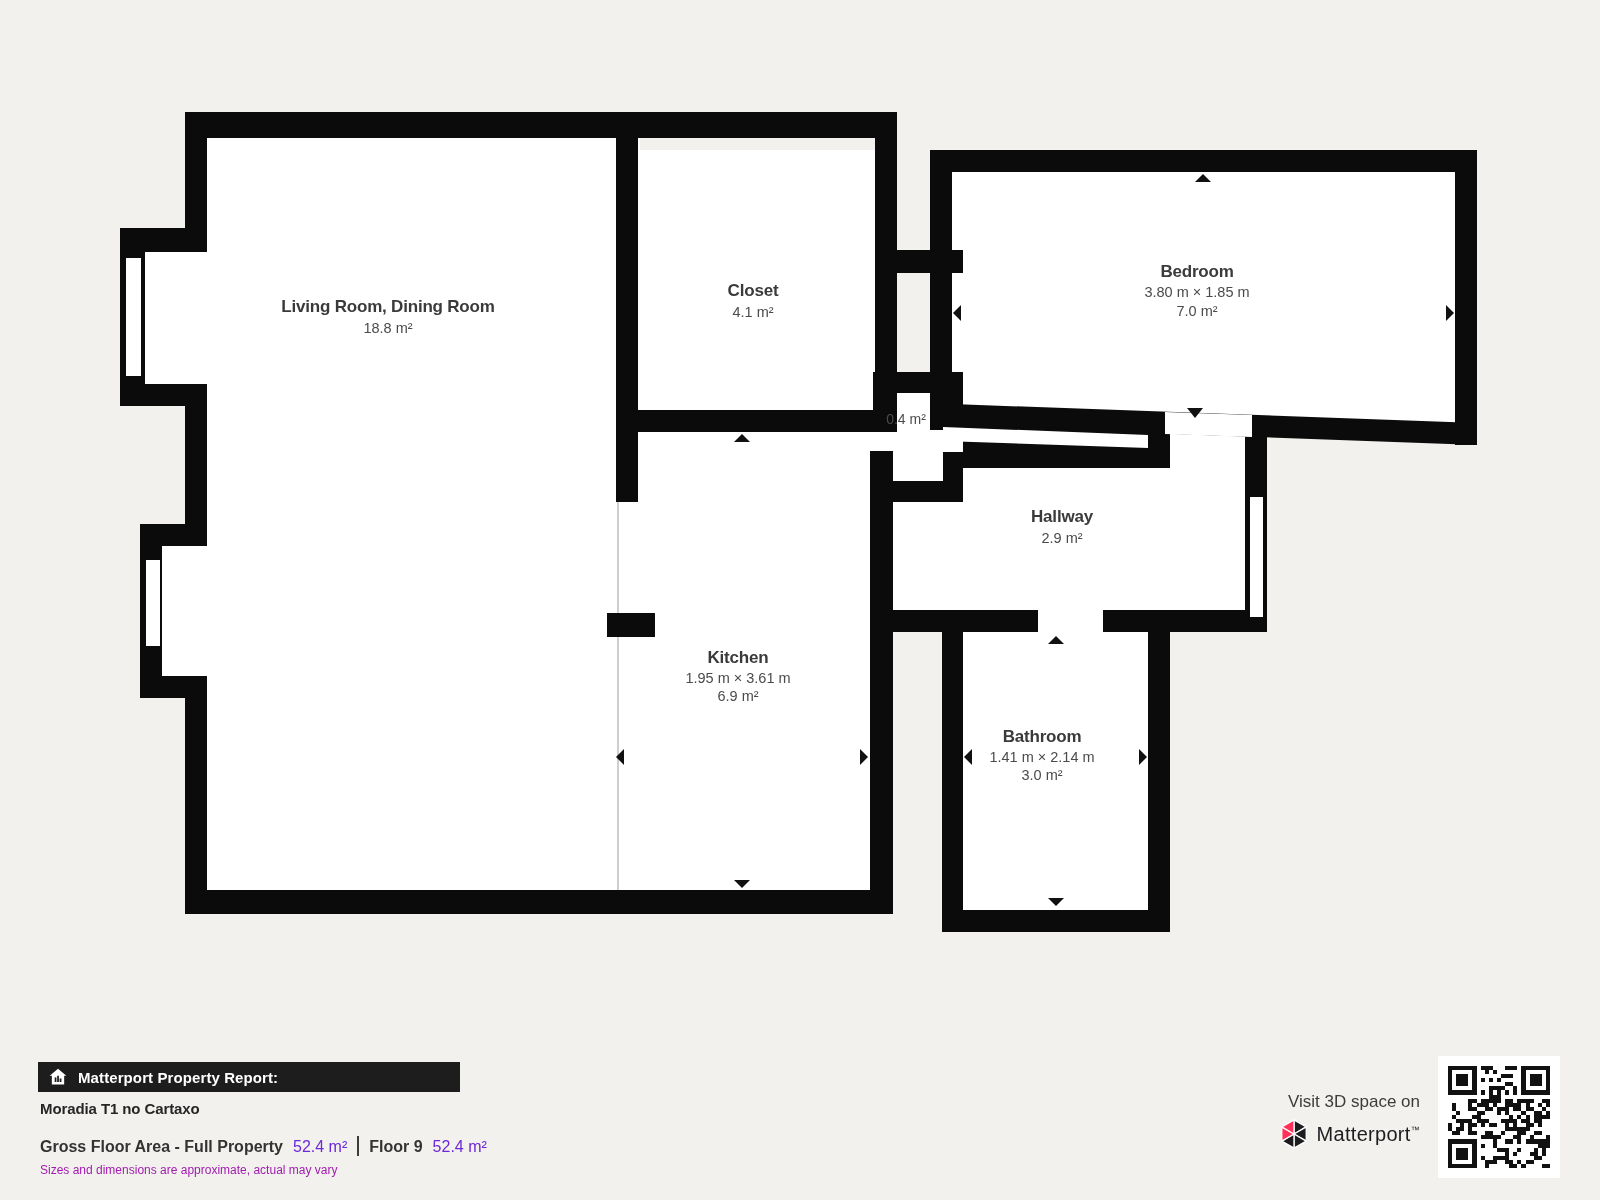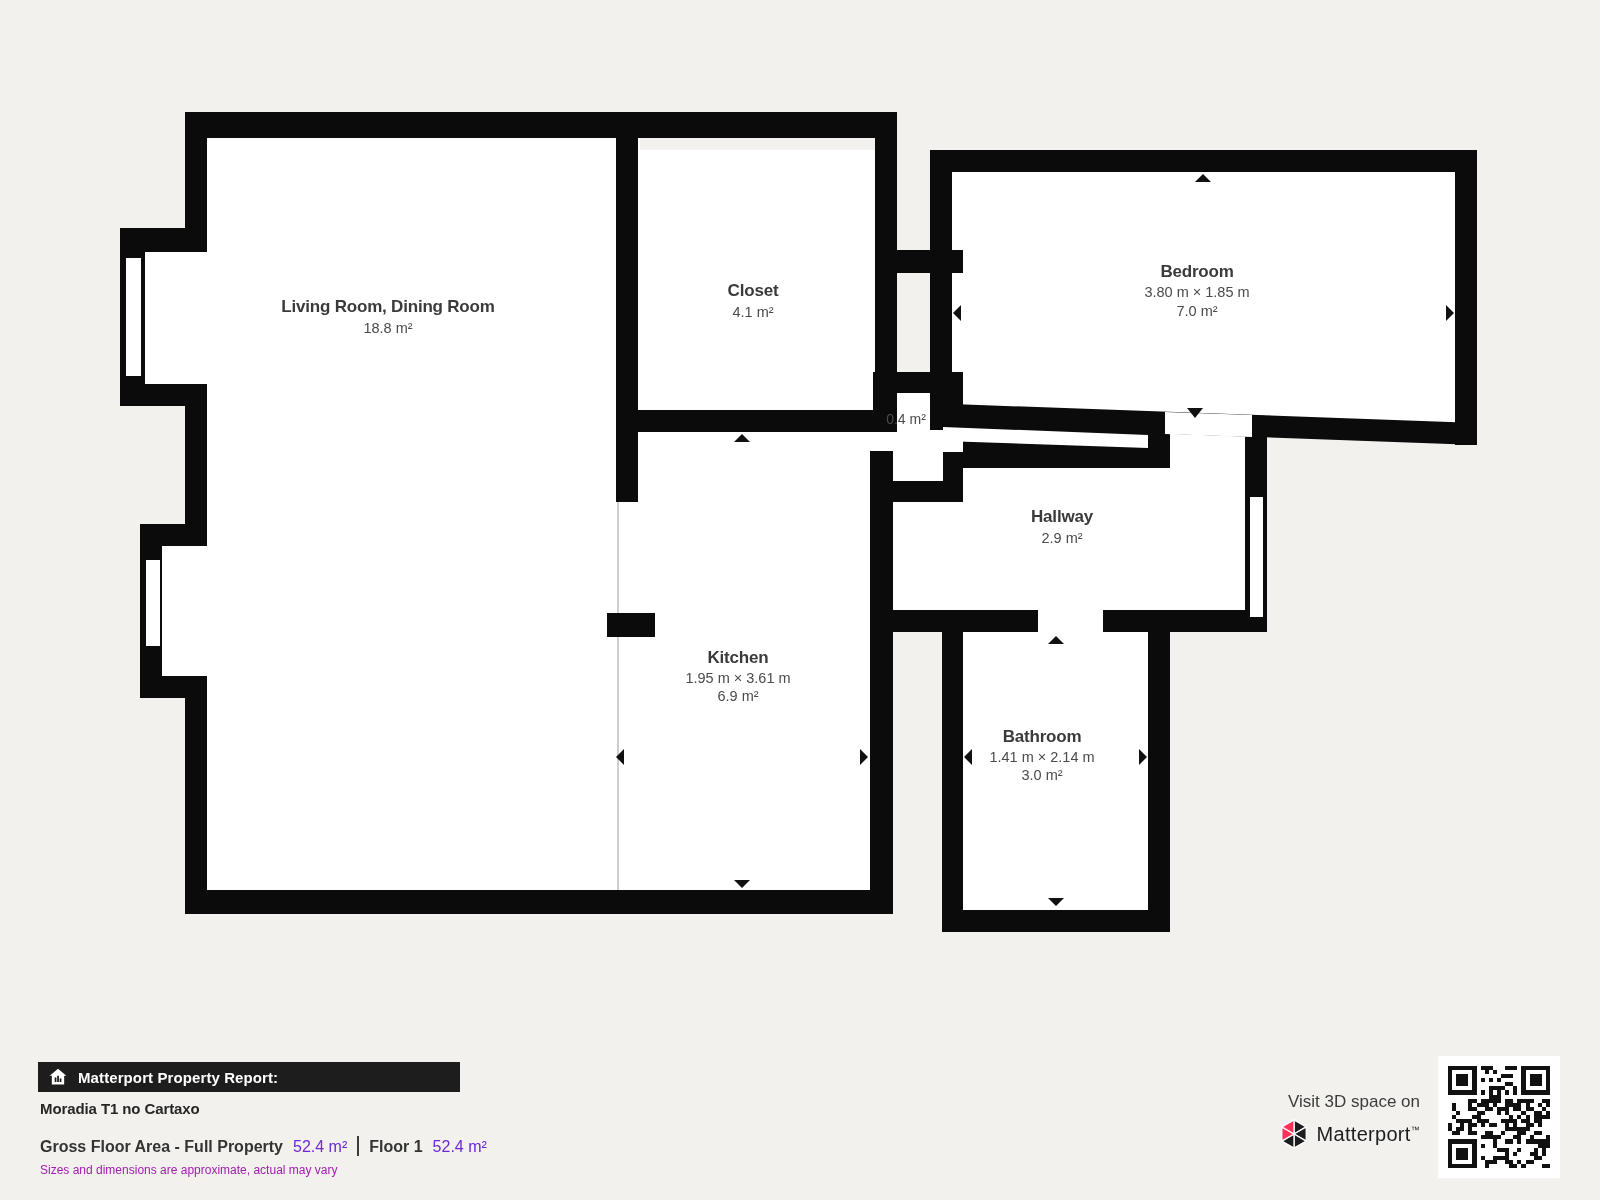--- a/index.html
+++ b/index.html
@@ -172,21 +172,21 @@
     </svg>
     <span class="badge-text">Matterport Property Report:</span>
   </div>
 
   <div class="report-title">Moradia T1 no Cartaxo</div>
 
   <div class="report-stats">
     <span class="lbl">Gross Floor Area - Full Property</span>
     <span class="val">52.4 m²</span>
     <span class="stat-divider"></span>
-    <span class="lbl">Floor 1</span>
+    <span class="lbl">Floor 9</span>
     <span class="val">52.4 m²</span>
   </div>
 
   <div class="report-disclaimer">Sizes and dimensions are approximate, actual may vary</div>
 
   <div class="promo">
     <div class="visit">Visit 3D space on</div>
     <div class="brand-row">
       <svg width="32" height="32" viewBox="0 0 34 34">
         <g stroke="#ffffff" stroke-width="1.4" stroke-linejoin="round">

